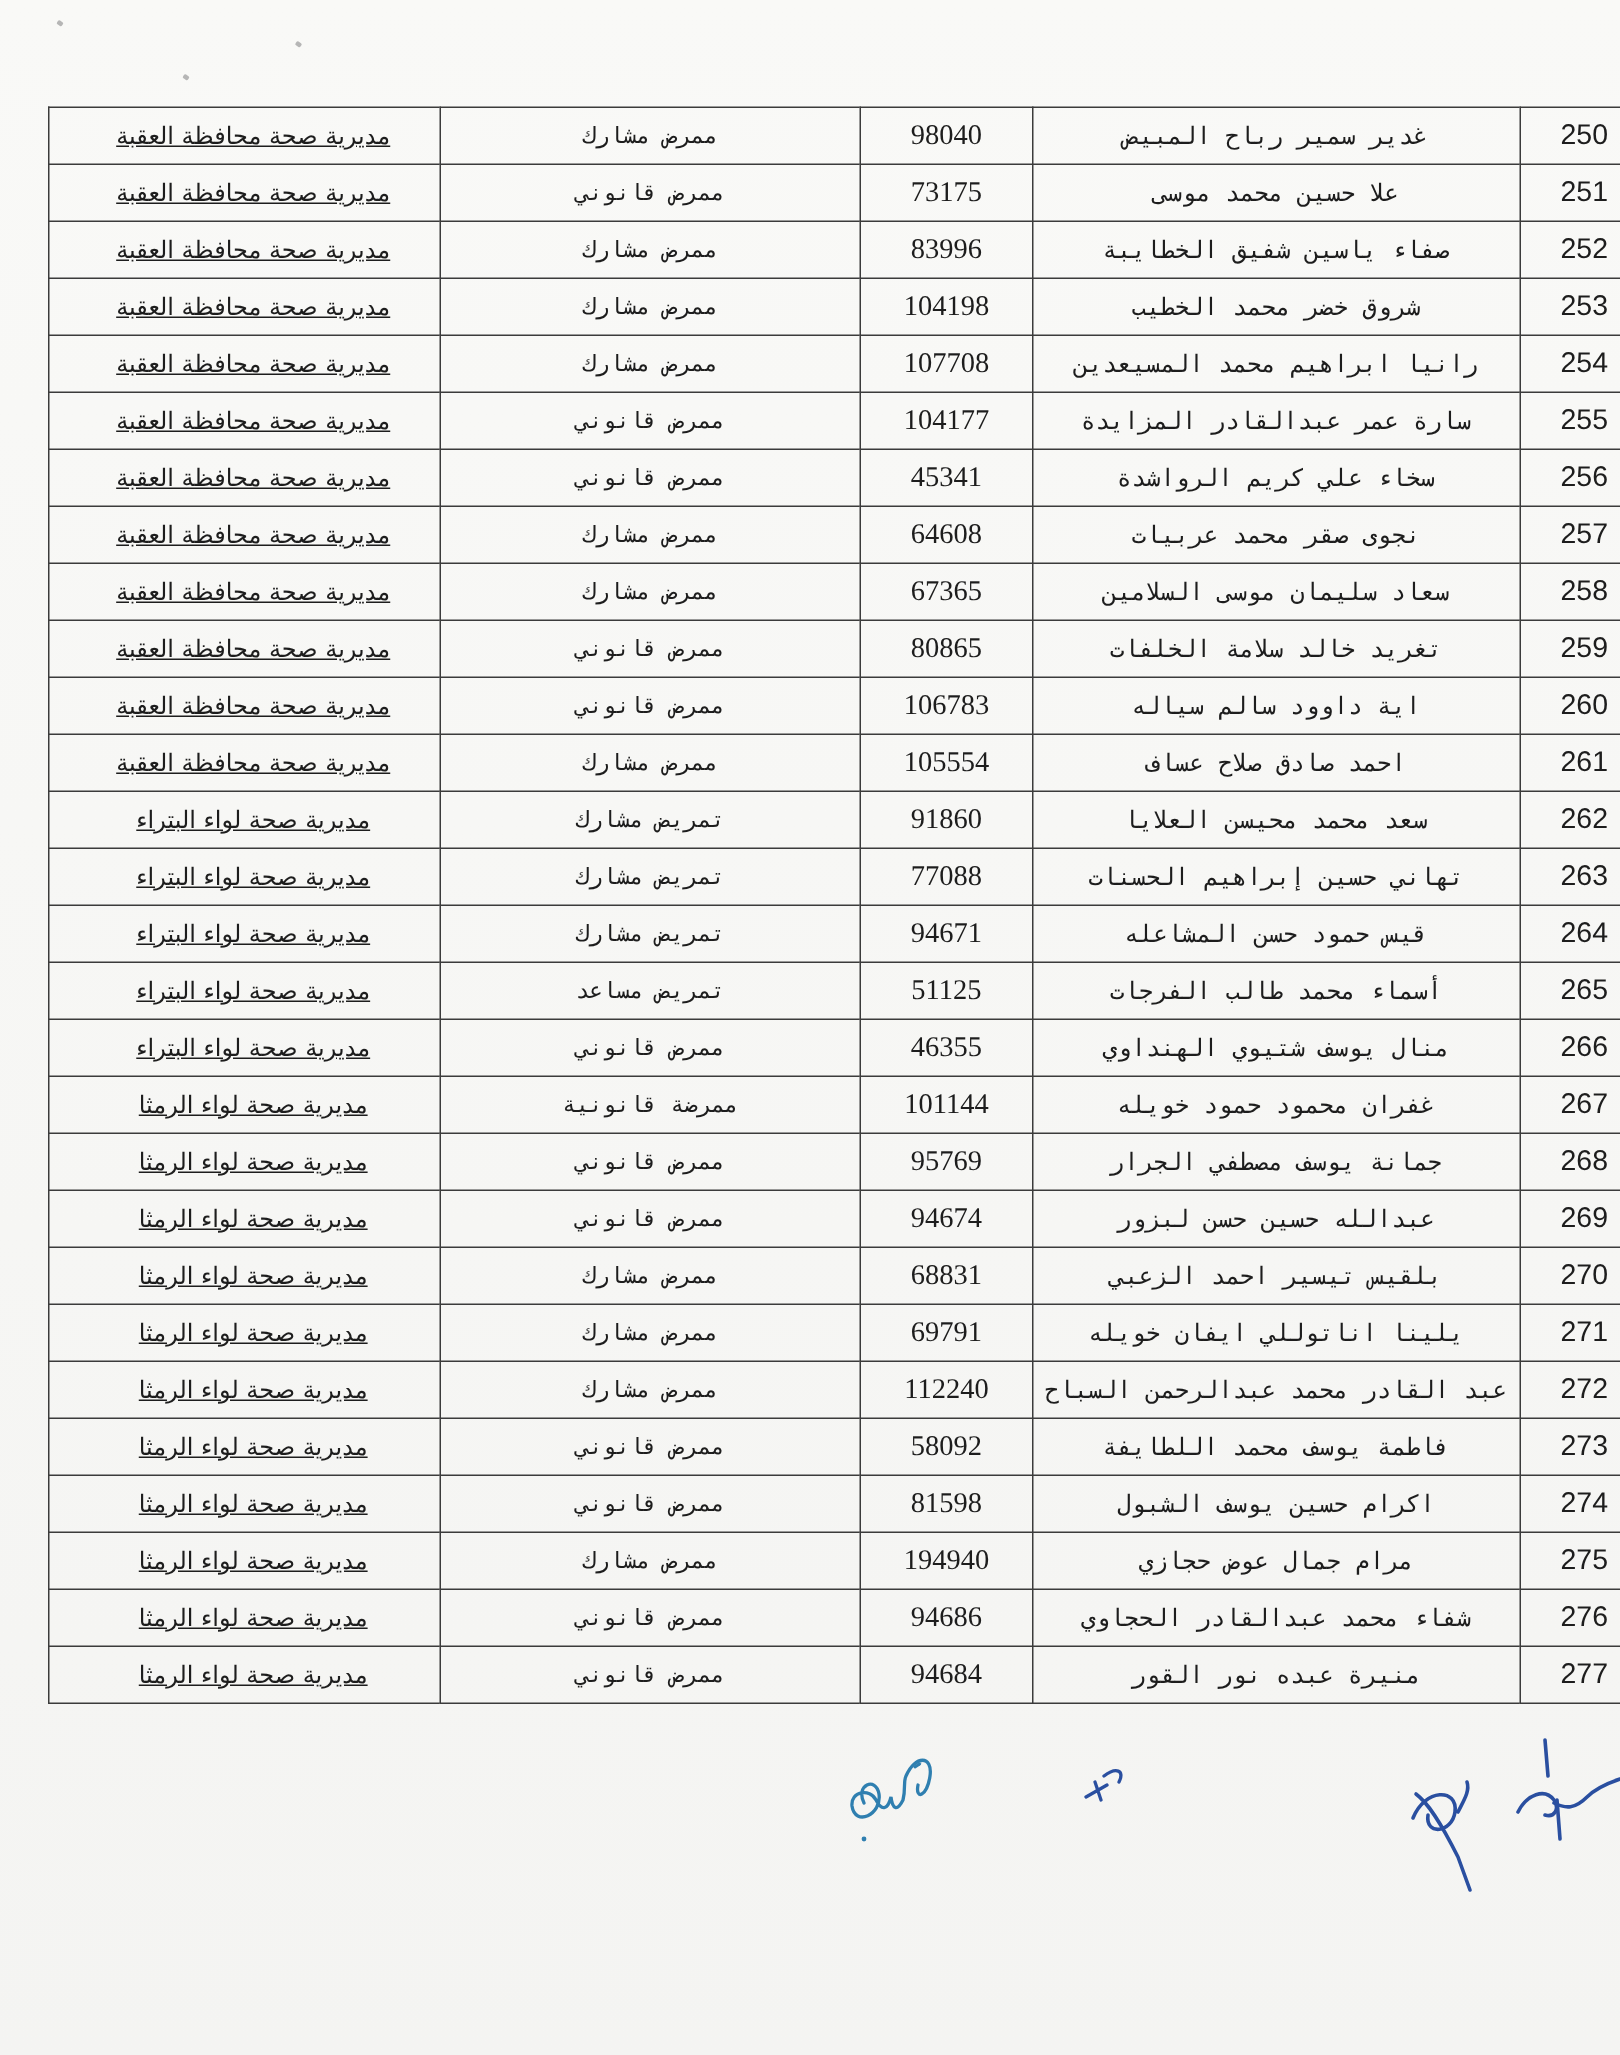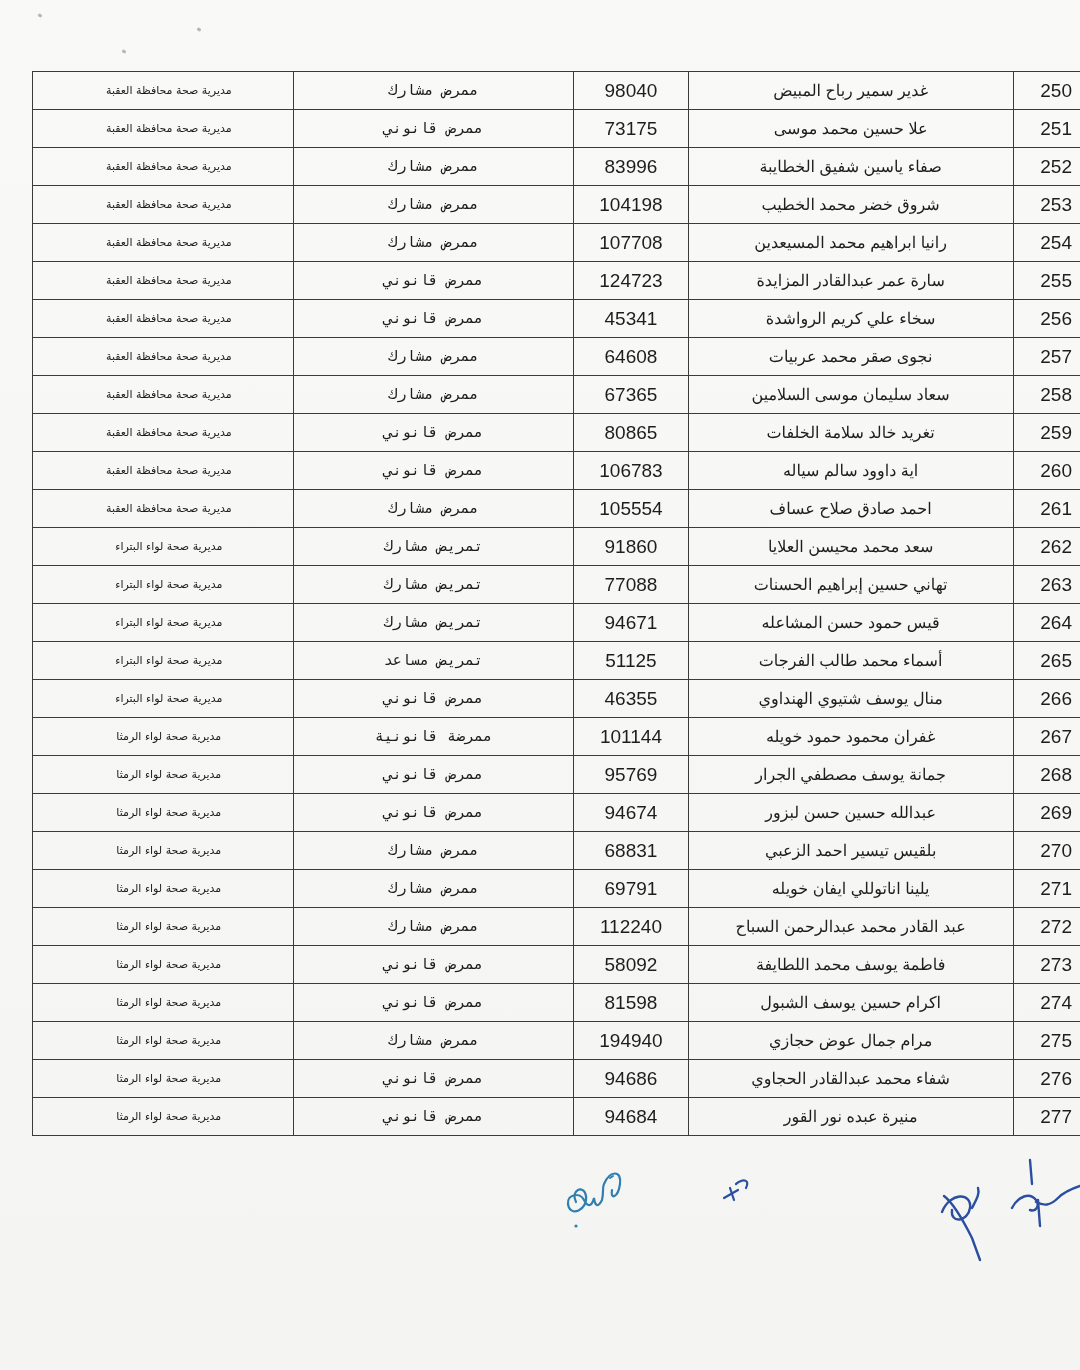--- a/index.html
+++ b/index.html
@@ -53,36 +53,37 @@
   col.c-job  { width: 278px; }
   col.c-dir  { width: 258px; }
   td.idx {
     font-family: "Liberation Sans", sans-serif;
     font-size: 19px;
     text-align: right !important;
     padding-right: 20px !important;
     border-right: none !important;
   }
   td.name {
-    font-family: Liberation Sans, sans-serif;
+    font-family: Liberation Mono, monospace;
     font-size: 16px;
   }
   td.num {
-    font-family: Liberation Sans, sans-serif;
+    font-family: Liberation Serif, serif;
     font-size: 19px;
   }
   td.job {
     font-family: Liberation Mono, monospace;
     font-size: 15px;
   }
   td.dir {
     font-family: "DejaVu Sans", sans-serif;
-    font-size: 11px;
+    font-size: 16px;
     text-align: right;
     padding-left: 12px !important;
+    text-decoration: underline;
   }
   .signatures {
     position: absolute;
     left: 540px;
     top: 1140px;
     width: 540px;
     height: 140px;
   }
   .signatures svg { position: absolute; left: 0; top: 0; }
 </style>
@@ -134,21 +135,21 @@
         <tr>
           <td class="idx">254</td>
           <td class="name">رانيا ابراهيم محمد المسيعدين</td>
           <td class="num">107708</td>
           <td class="job">ممرض مشارك</td>
           <td class="dir">مديرية صحة محافظة العقبة</td>
         </tr>
         <tr>
           <td class="idx">255</td>
           <td class="name">سارة عمر عبدالقادر المزايدة</td>
-          <td class="num">124723</td>
+          <td class="num">104177</td>
           <td class="job">ممرض قانوني</td>
           <td class="dir">مديرية صحة محافظة العقبة</td>
         </tr>
         <tr>
           <td class="idx">256</td>
           <td class="name">سخاء علي كريم الرواشدة</td>
           <td class="num">45341</td>
           <td class="job">ممرض قانوني</td>
           <td class="dir">مديرية صحة محافظة العقبة</td>
         </tr>

